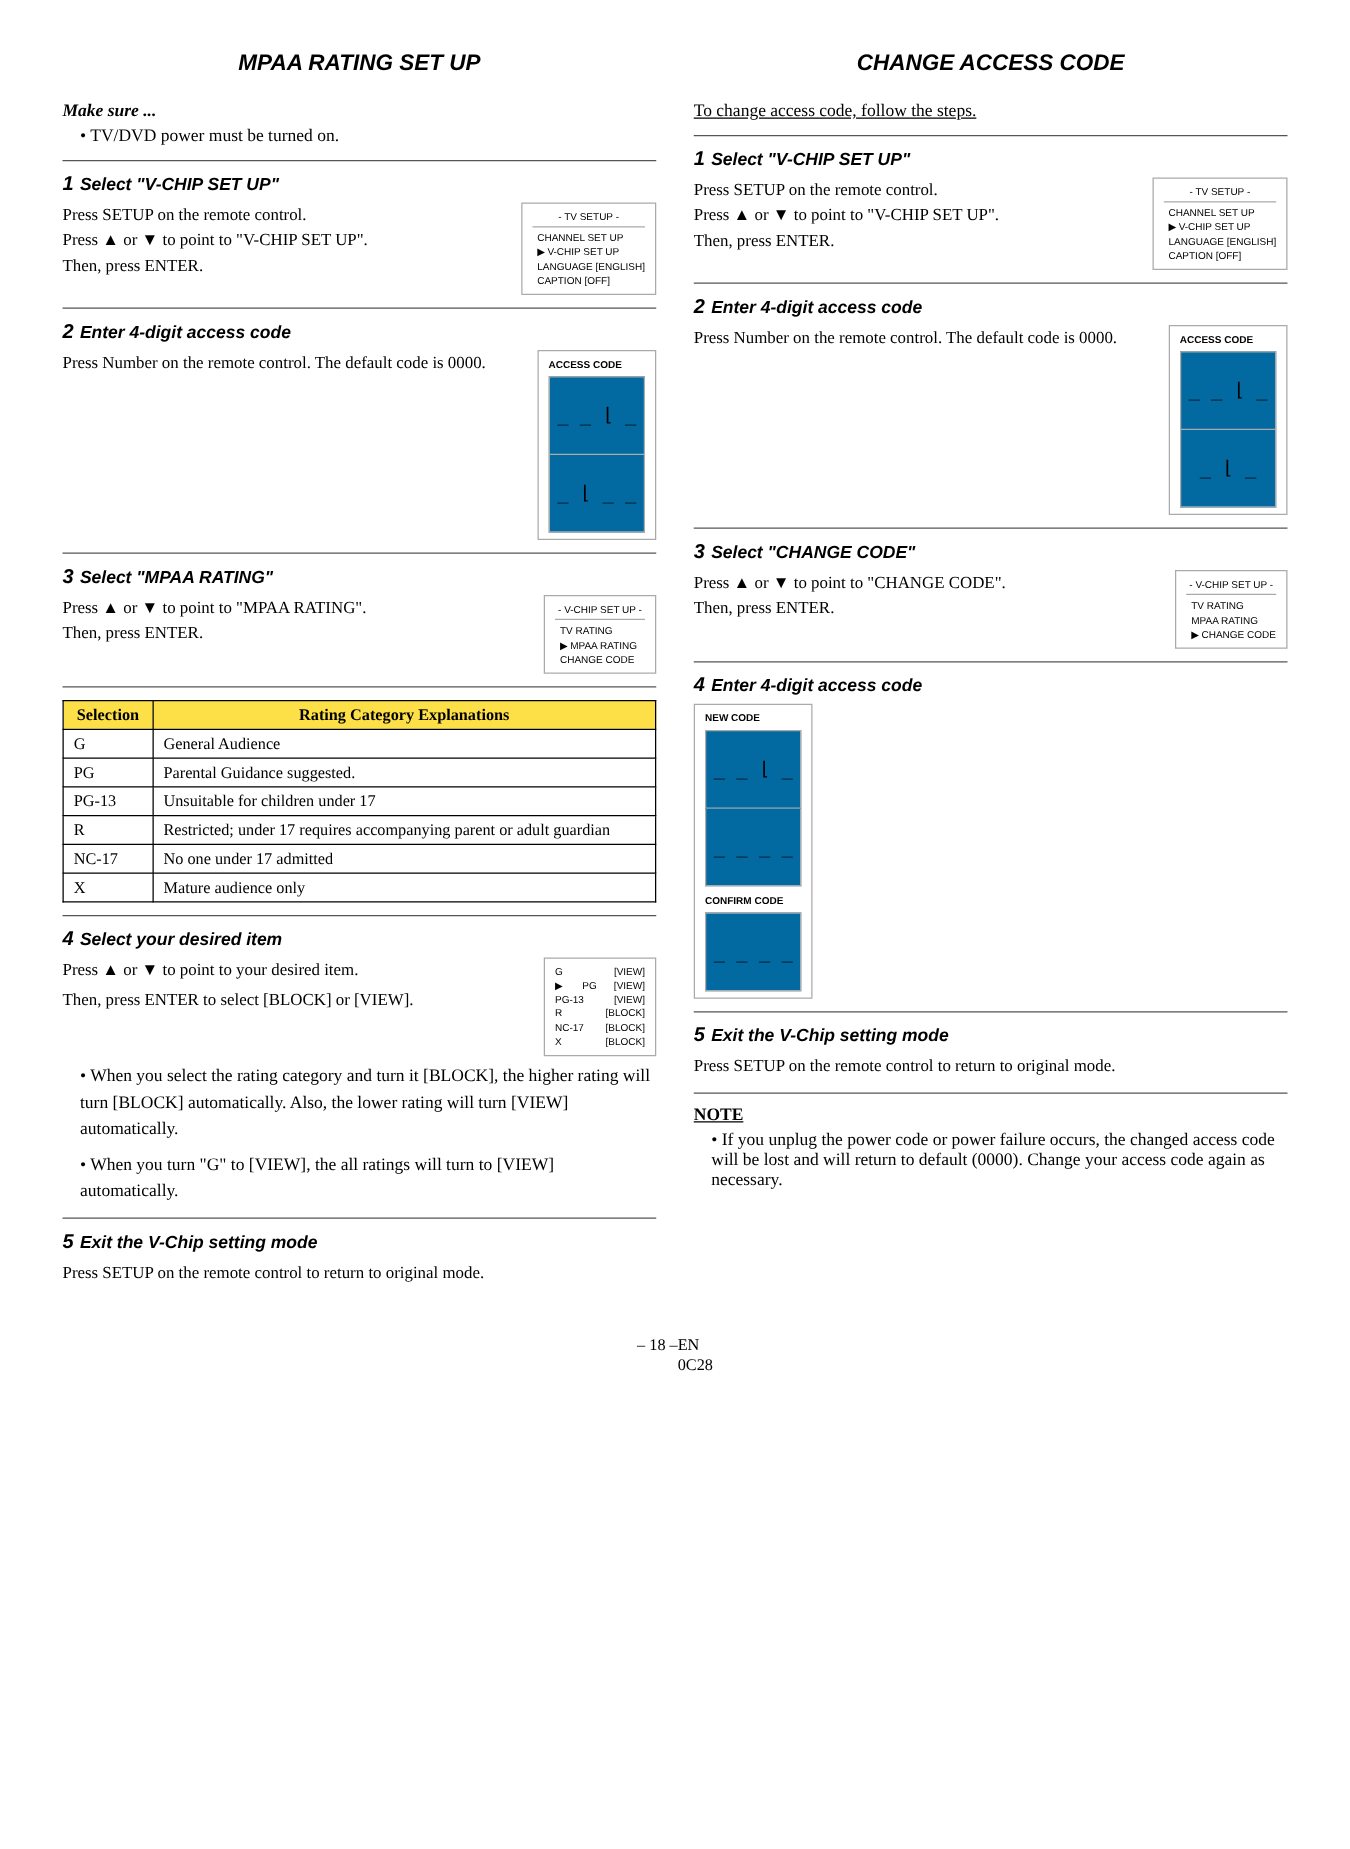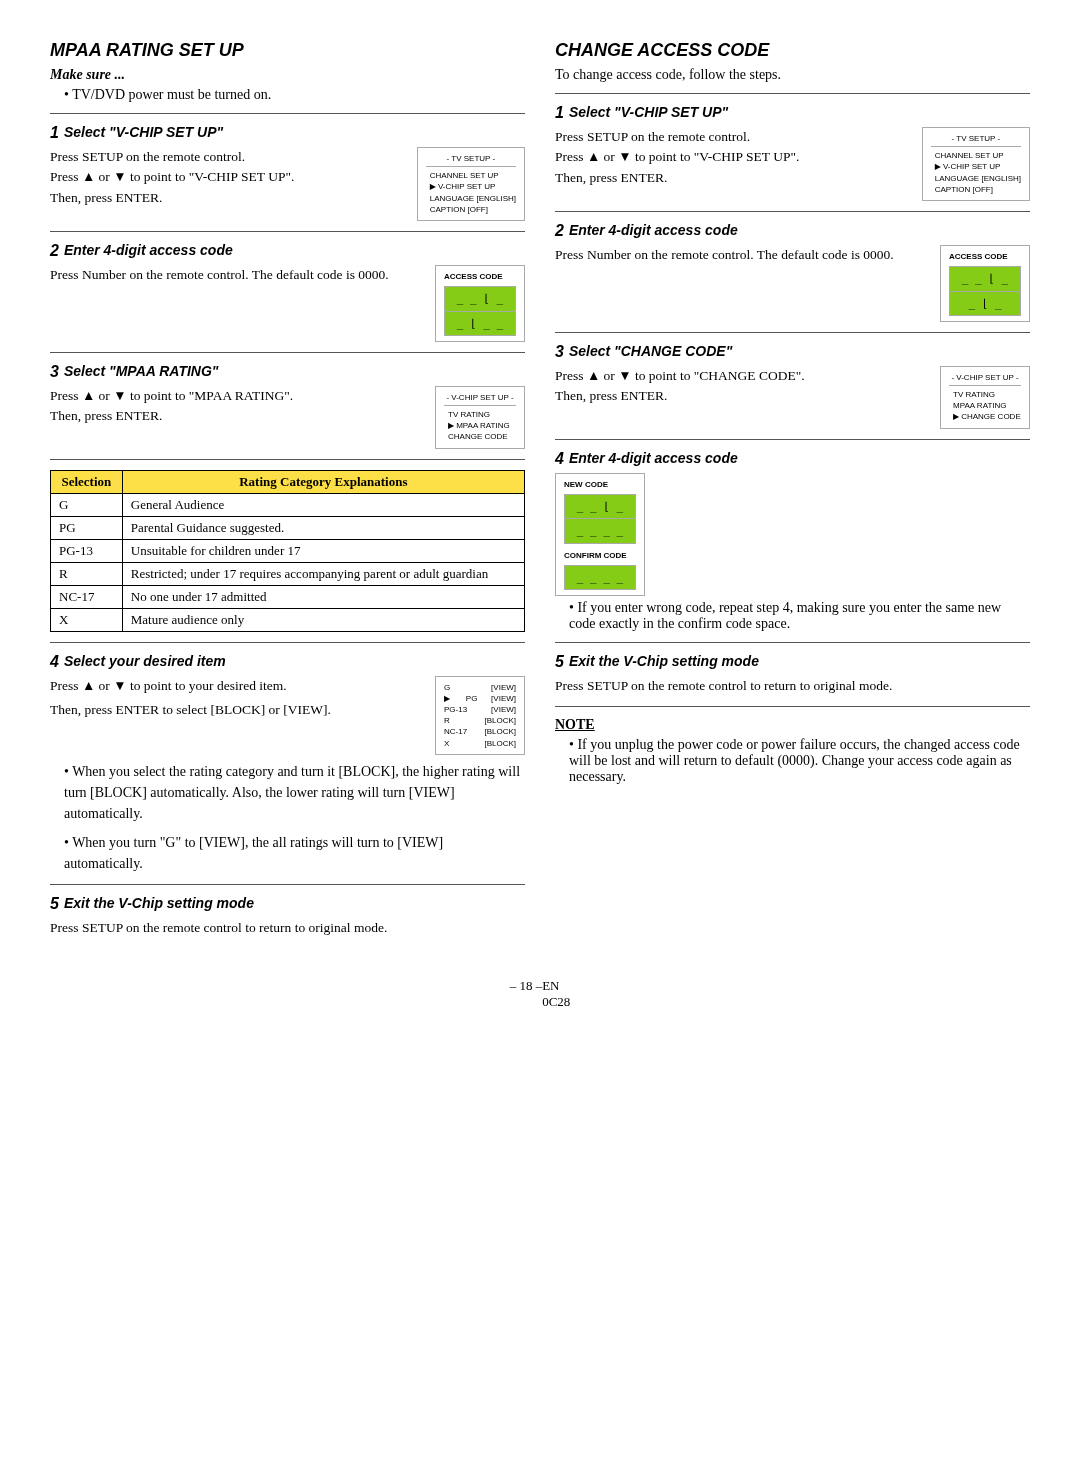--- a/index.html
+++ b/index.html
@@ -22,22 +22,23 @@
       min-width: 0;
     }
     .right-col {
       flex: 1;
       min-width: 0;
     }
     .section-title {
       font-style: italic;
       font-weight: bold;
       font-size: 18px;
-      margin-bottom: 6px;
+      margin-bottom: 21px;
       font-family: Arial, sans-serif;
+      text-align: center;
     }
     .make-sure {
       font-weight: bold;
       font-style: italic;
       margin-bottom: 4px;
       font-size: 14px;
     }
     .bullet-item {
       margin-left: 14px;
       margin-bottom: 8px;
@@ -106,26 +107,26 @@
     }
     .step-diagram .diag-item.selected {
       display: flex;
       align-items: center;
     }
     .step-diagram .arrow {
       margin-right: 2px;
     }
     .diag-input-box {
       border: 1px solid #aaa;
-      padding: 4px 6px;
-      font-size: 11px;
+      padding: 20px 6px;
+      font-size: 15px;
       font-family: monospace;
       text-align: center;
       margin-top: 4px;
-      background: #84cc16;
+      background: #0369a1;
     }
     .diag-label {
       font-size: 8px;
       font-weight: bold;
       margin-bottom: 2px;
     }
     
     .rating-table {
       border-collapse: collapse;
       width: 100%;
@@ -337,21 +338,21 @@
         <span class="step-num">5</span>
         <span class="step-title">Exit the V-Chip setting mode</span>
       </div>
       <div class="step-text">Press SETUP on the remote control to return to original mode.</div>
     </div>
   </div>
 
   <div class="right-col">
 
     <div class="section-title">CHANGE ACCESS CODE</div>
-    <div style="margin-bottom:10px; font-size:14px;">To change access code, follow the steps.</div>
+    <div style="margin-bottom:10px; font-size:14px;text-decoration:underline;">To change access code, follow the steps.</div>
 
     <hr class="divider">
 
     <div class="step-block">
       <div class="step-heading">
         <span class="step-num">1</span>
         <span class="step-title">Select "V-CHIP SET UP"</span>
       </div>
       <div class="step-content">
         <div class="step-text">
@@ -417,23 +418,20 @@
         <span class="step-title">Enter 4-digit access code</span>
       </div>
       <div class="step-content">
         <div class="step-diagram">
           <div class="diag-label">NEW CODE</div>
           <div class="diag-input-box">_ _ ⌊ _</div>
           <div class="diag-input-box" style="border-top:none;margin-top:0;">_ _ _ _</div>
           <div class="diag-label" style="margin-top:6px;">CONFIRM CODE</div>
           <div class="diag-input-box">_ _ _ _</div>
         </div>
-      </div>
-      <div class="bullet-item" style="margin-top:4px;">
-        • <span>If you enter wrong code, repeat step 4, making sure you enter the same new code exactly in the confirm code space.</span>
       </div>
     </div>
 
     <hr class="divider">
 
     <div class="step-block">
       <div class="step-heading">
         <span class="step-num">5</span>
         <span class="step-title">Exit the V-Chip setting mode</span>
       </div>

